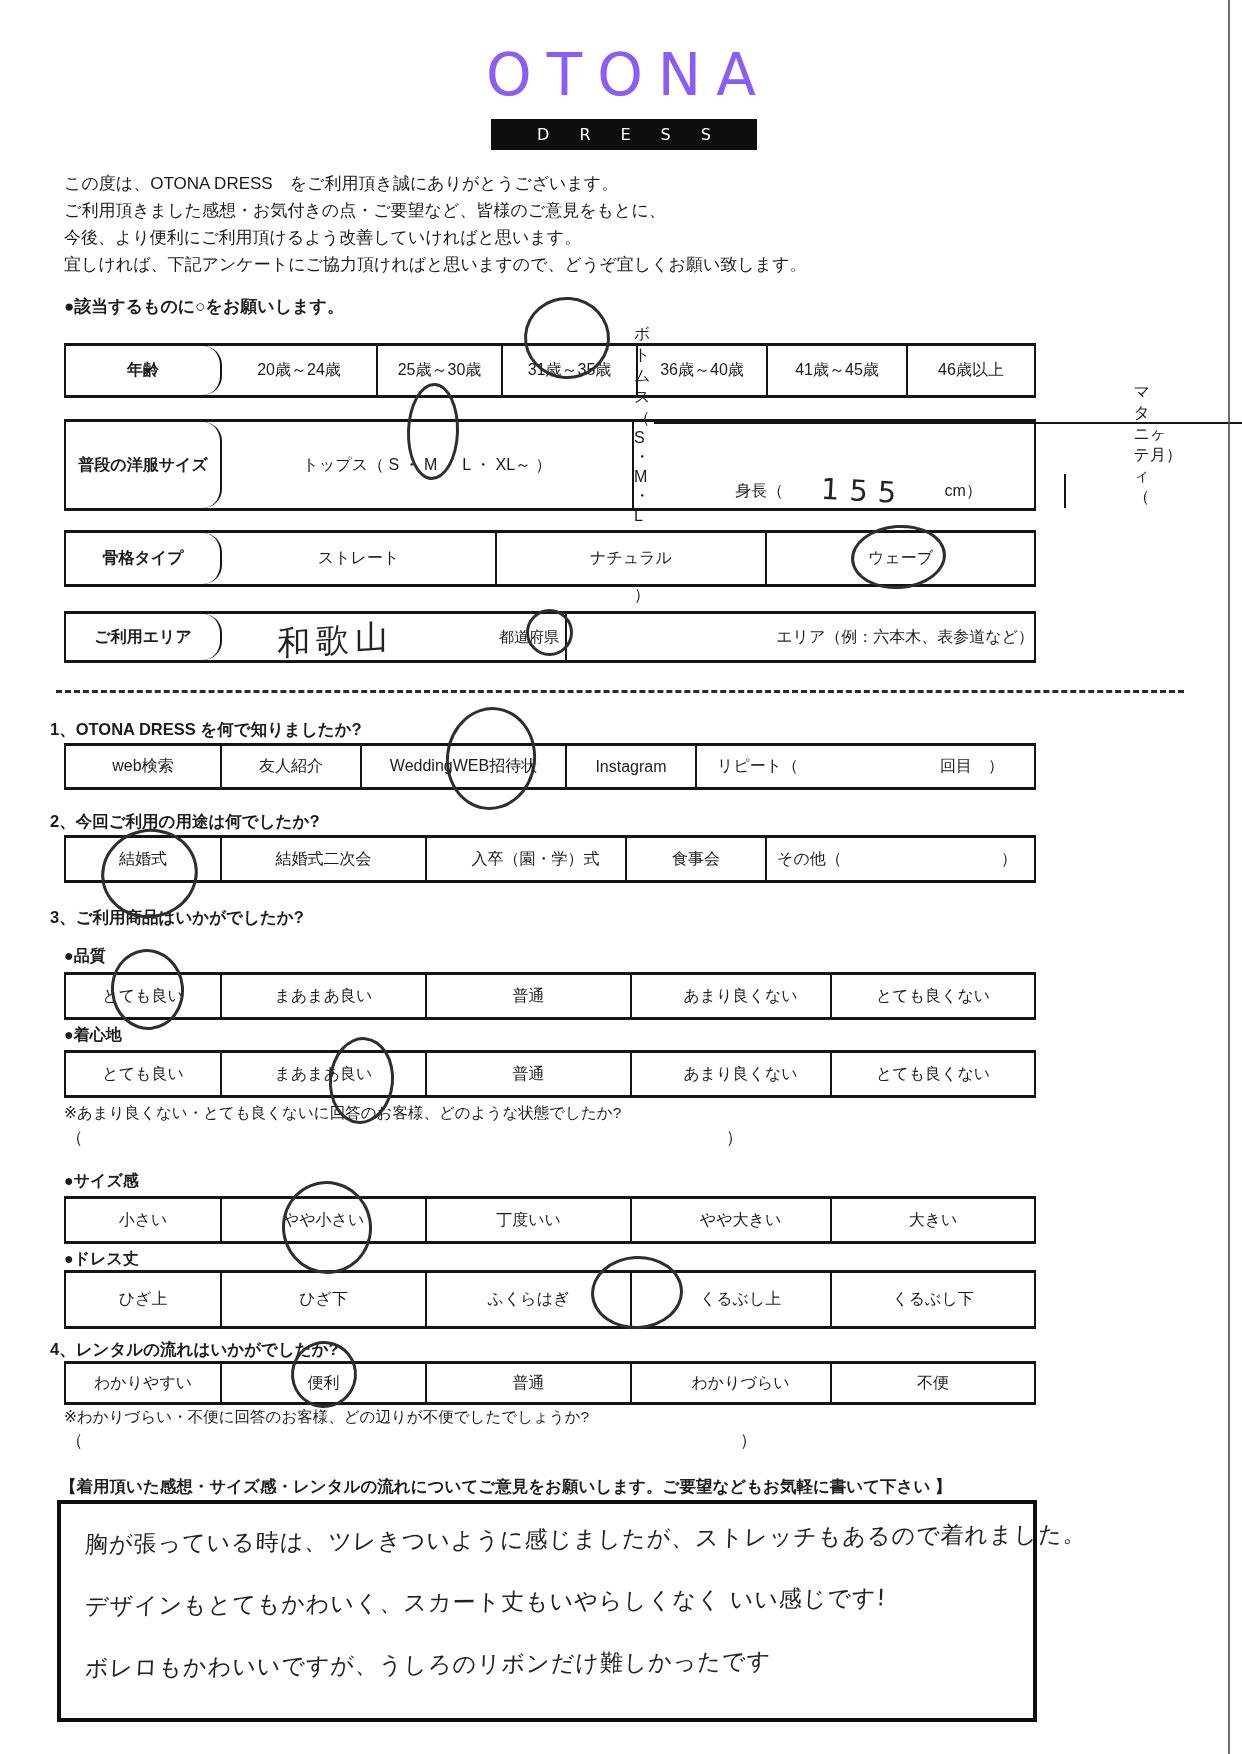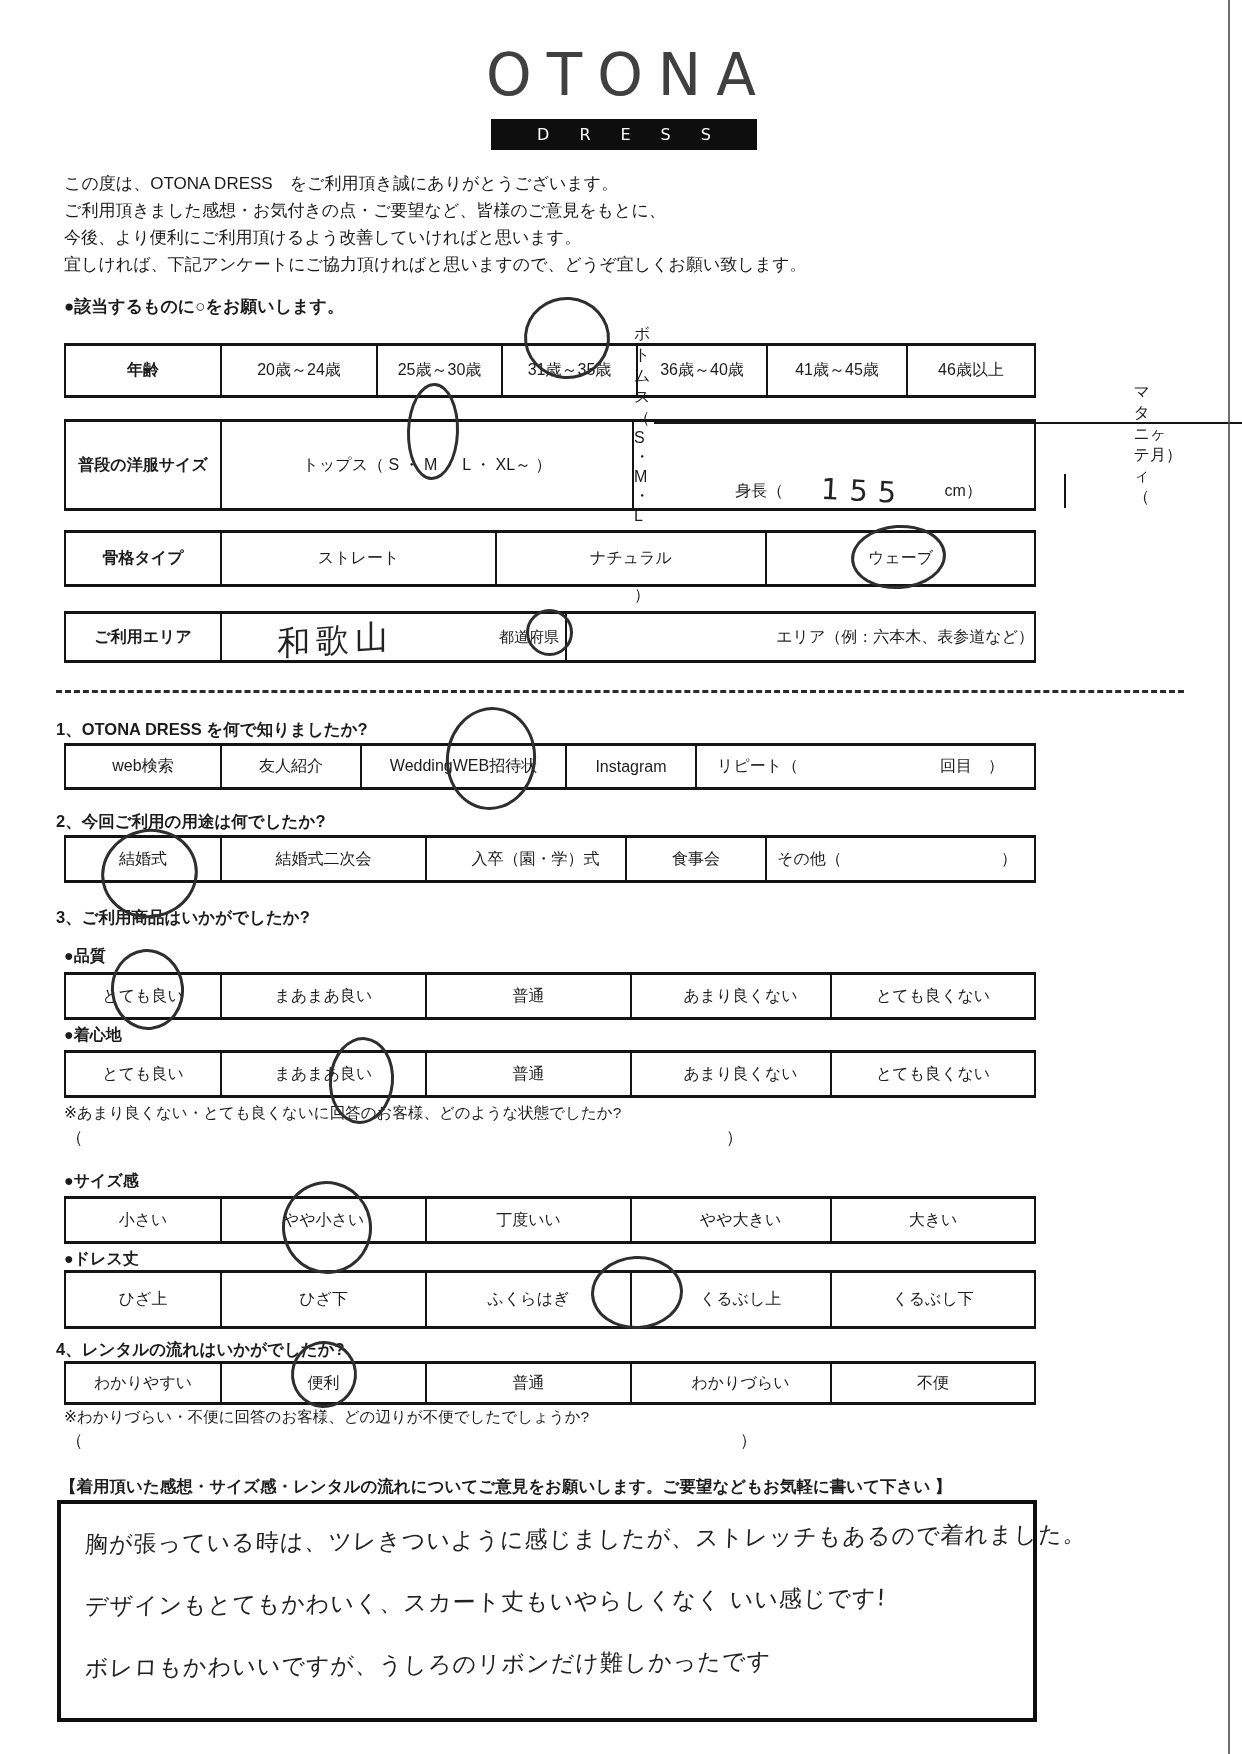--- a/index.html
+++ b/index.html
@@ -7,21 +7,21 @@
   body { font-family: "Liberation Sans", "DejaVu Sans", sans-serif; }
   #page {
     position: relative; width: 1242px; height: 1754px;
     background: #ffffff; margin: 0 auto; overflow: hidden;
     color: #1c1c1c;
   }
   
   .logo-wrap { position:absolute; top:46px; left:0; width:100%; text-align:center; }
   .logo-main {
     font-family: "DejaVu Sans", sans-serif; font-weight:400;
-    font-size:58px; letter-spacing:15px; color:#404040; line-height:1.0;
+    font-size:58px; letter-spacing:15px; color:#8b5cf6; line-height:1.0;
     text-indent:15px;
   }
   .logo-bar {
     position:absolute; top:119px; left:491px; width:266px; height:31px;
     background:#0e0e0e; display:flex; align-items:center; justify-content:center;
   }
   .logo-sub {
     color:#fff; font-size:16px; font-weight:500; letter-spacing:30px; text-indent:30px;
     font-family:"DejaVu Sans", sans-serif;
   }
@@ -32,21 +32,21 @@
   .tbl {
     position:absolute; left:64px; width:972px; display:flex;
     border:2px solid #141414; border-top-width:3px; border-bottom-width:3px;
     background:#fff;
   }
   .cell {
     display:flex; align-items:center; justify-content:center;
     font-size:16px; border-right:2px solid #141414; position:relative;
   }
   .cell:last-child { border-right:none; }
-  .lblc { font-weight:bold; }
+  .lblc { font-weight:bold;border-radius:19px; }
   .col { flex:1; display:flex; flex-direction:row; }
   .rowx { flex:1; display:flex; }
   .rowx.r2 { border-top:2px solid #141414;align-items:flex-end; }
   .t-age   { top:343px; height:55px; }
   .t-size  { top:419px; height:92px; }
   .t-skel  { top:530px; height:57px; }
   .t-area  { top:611px; height:52px; }
   .t-q1    { top:743px; height:47px; }
   .t-q2    { top:835px; height:48px; }
   .t-qual  { top:972px; height:48px; }
@@ -60,21 +60,21 @@
   .w205{flex:0 0 205px;} .w200{flex:0 0 200px;padding-left:19px;}
   .w275{flex:0 0 275px;} .w270{flex:0 0 270px;}
   .w345{flex:0 0 345px;} .w410{flex:0 0 412px;}
   
   .cell.between { justify-content:space-between; }
   .cell.pad-rep { padding:0 30px 0 20px; }
   .cell.pad-oth { padding:0 17px 0 10px; }
   .cell.pad-mat { padding:0 100px 0 68px; }
   .cell.right   { justify-content:flex-end; }
   
-  .qtitle { position:absolute; left:56px; font-size:16.5px; font-weight:bold; }
+  .qtitle { position:absolute; left:50px; font-size:16.5px; font-weight:bold; }
   .seclab { position:absolute; left:64px; font-size:16px; font-weight:bold; }
   .note   { position:absolute; left:64px; font-size:15.5px; }
   .paren  { position:absolute; font-size:17px; }
   .sep {
     position:absolute; top:690px; left:56px; width:1128px; height:0;
     border-top:3px dashed #2b2b2b;
   }
   
   .hand {
     font-family:"DejaVu Sans", sans-serif; color:#222; font-weight:400;

